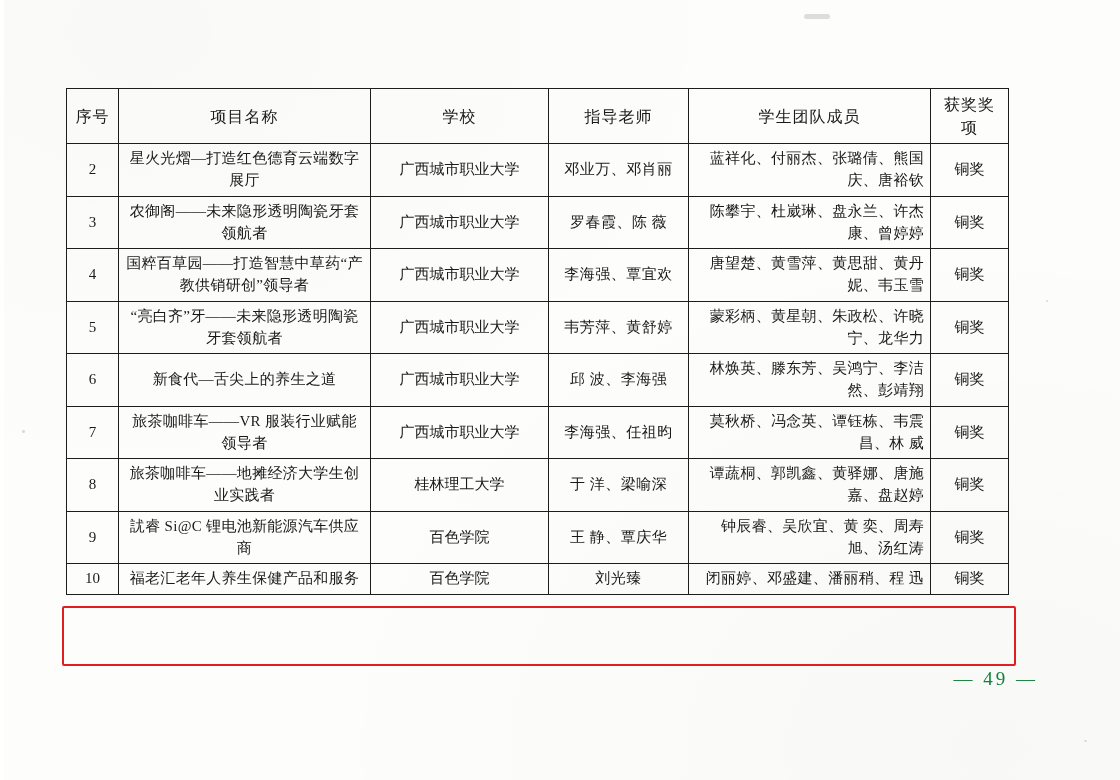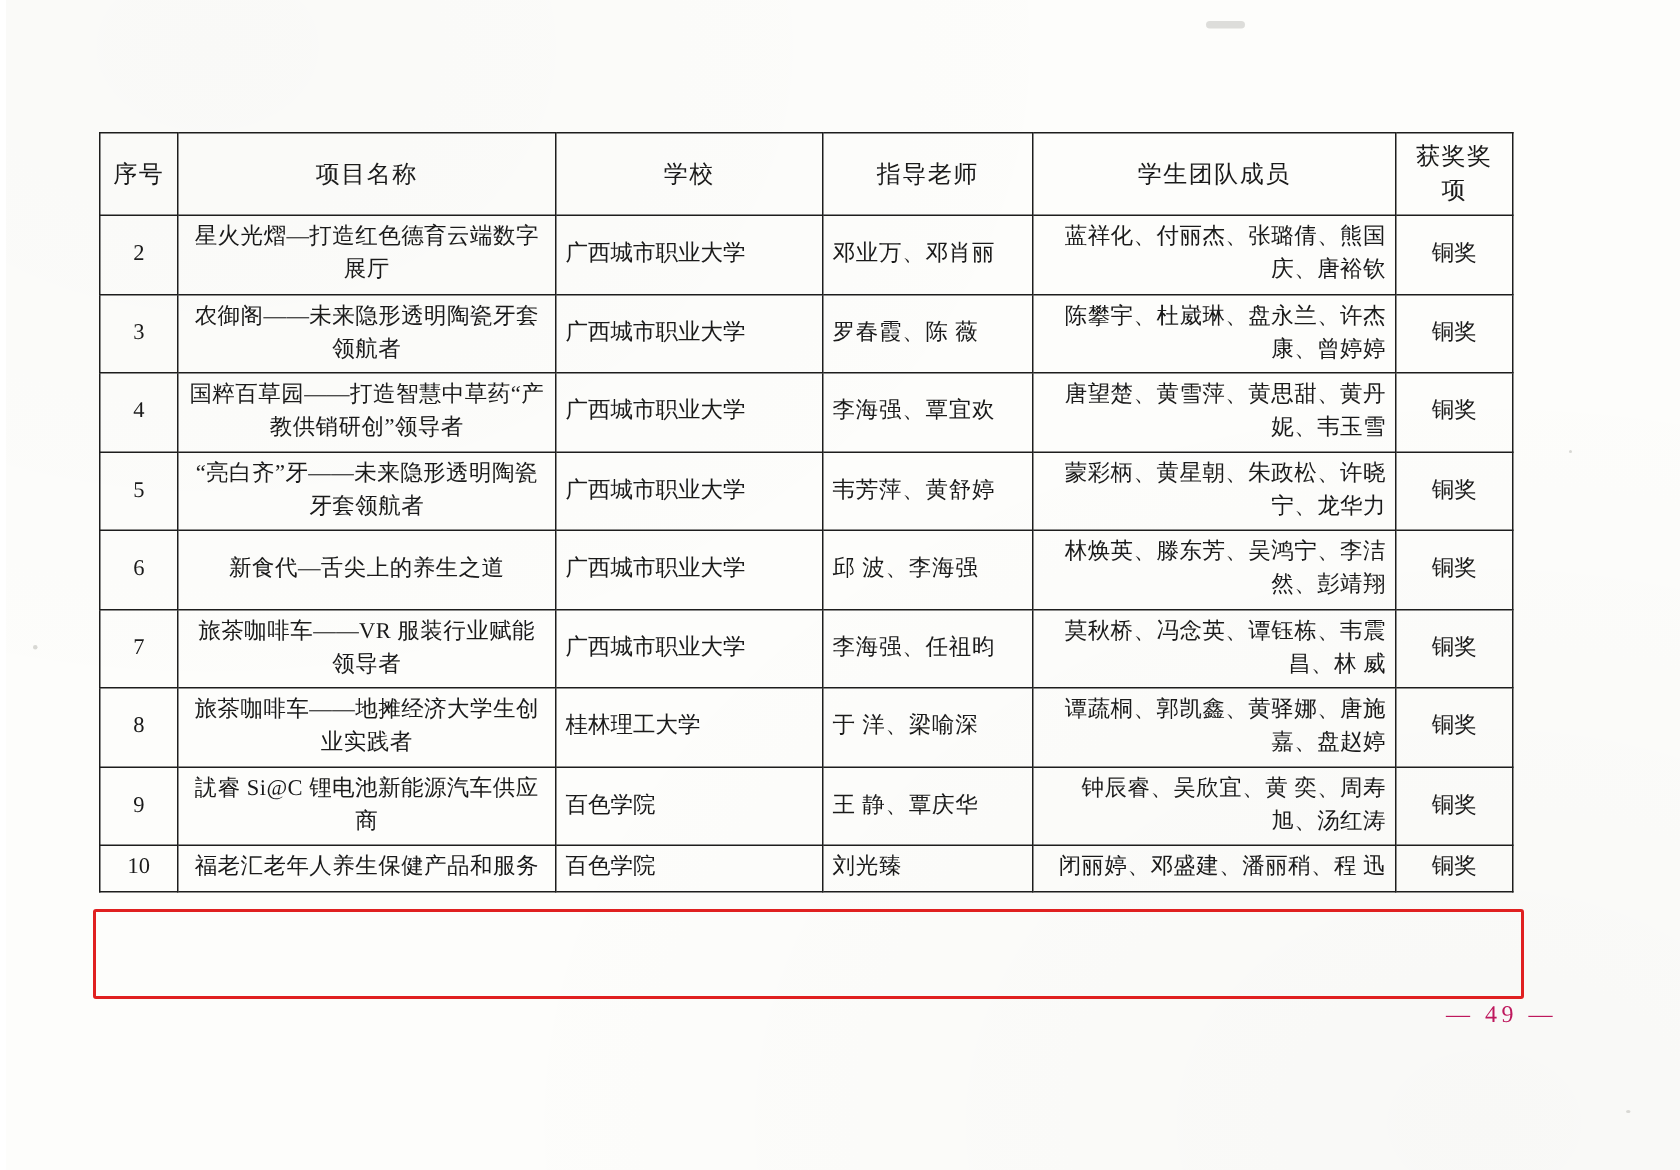--- a/index.html
+++ b/index.html
@@ -68,24 +68,25 @@
   col.c-name   { width: 252px; }
   col.c-school { width: 178px; }
   col.c-teach  { width: 140px; }
   col.c-team   { width: 242px; }
   col.c-award  { width: 78px; }
 
   td.no, td.award {
     text-align: center;
   }
   td.school {
-    text-align: left;
+    text-align: center;
     padding-left: 10px;
   }
   td.teach {
+    text-align: center;
     letter-spacing: 0.5px;
   }
   td.name {
     text-align: center;
     padding-left: 8px;
     letter-spacing: 0.3px;
   }
   td.team {
     text-align: right;
     padding-left: 8px;
@@ -97,23 +98,23 @@
   .red-box {
     position: absolute;
     border: 2px solid #e02020;
     border-radius: 2px;
     pointer-events: none;
   }
   .page-number {
     position: absolute;
     right: 86px;
     top: 668px;
-    font-size: 16px;
+    font-size: 19px;
     letter-spacing: 3px;
-    color: #be185d;
+    color: #15803d;
     text-align: right;
   }
   .mark-top {
     position: absolute;
     left: 800px;
     top: 14px;
     width: 26px;
     height: 5px;
     background: #ddddda;
     border-radius: 3px;

